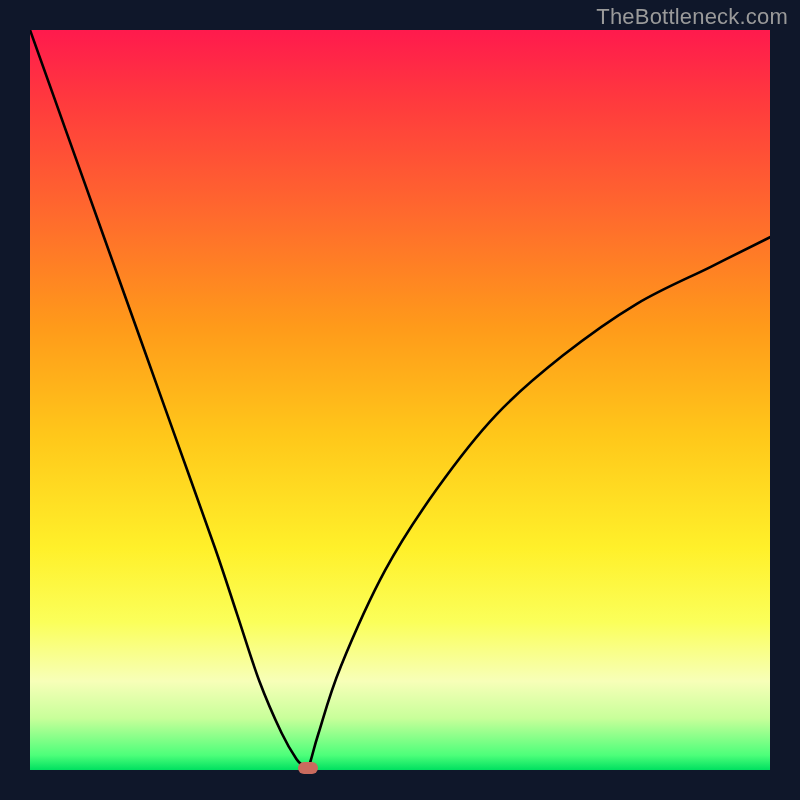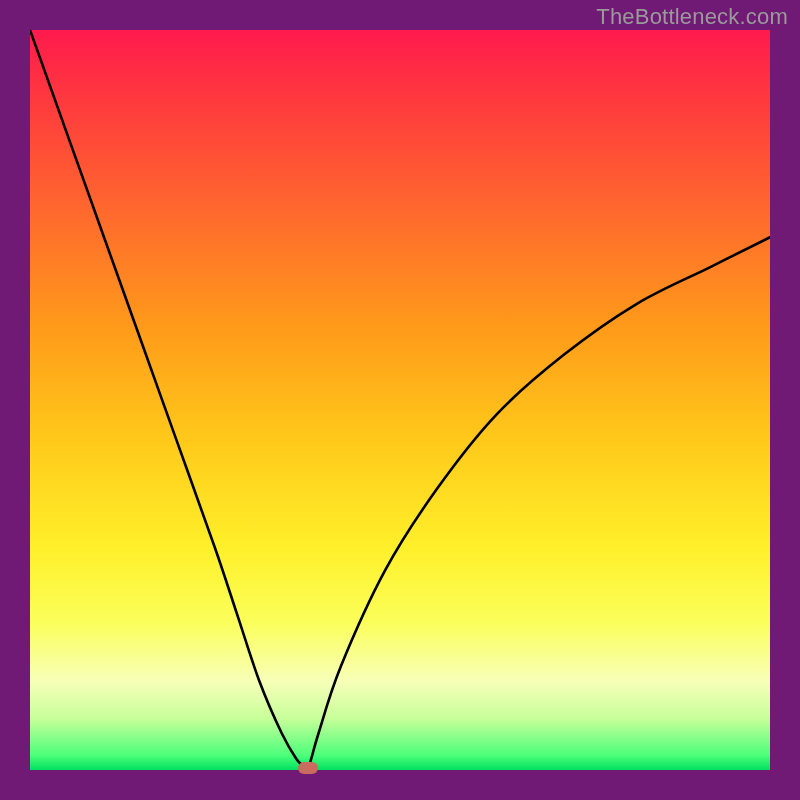--- a/index.html
+++ b/index.html
@@ -10,21 +10,21 @@
     background: #000;
     overflow: hidden;
     font-family: Arial, Helvetica, sans-serif;
   }
   .frame {
     position: absolute;
     left: 0;
     top: 0;
     width: 800px;
     height: 800px;
-    background: #701a75;
+    background: #0f172a;
   }
   .plot-area {
     position: absolute;
     left: 30px;
     top: 30px;
     width: 740px;
     height: 740px;
     background: linear-gradient(
       to bottom,
       #ff1a4d 0%,

